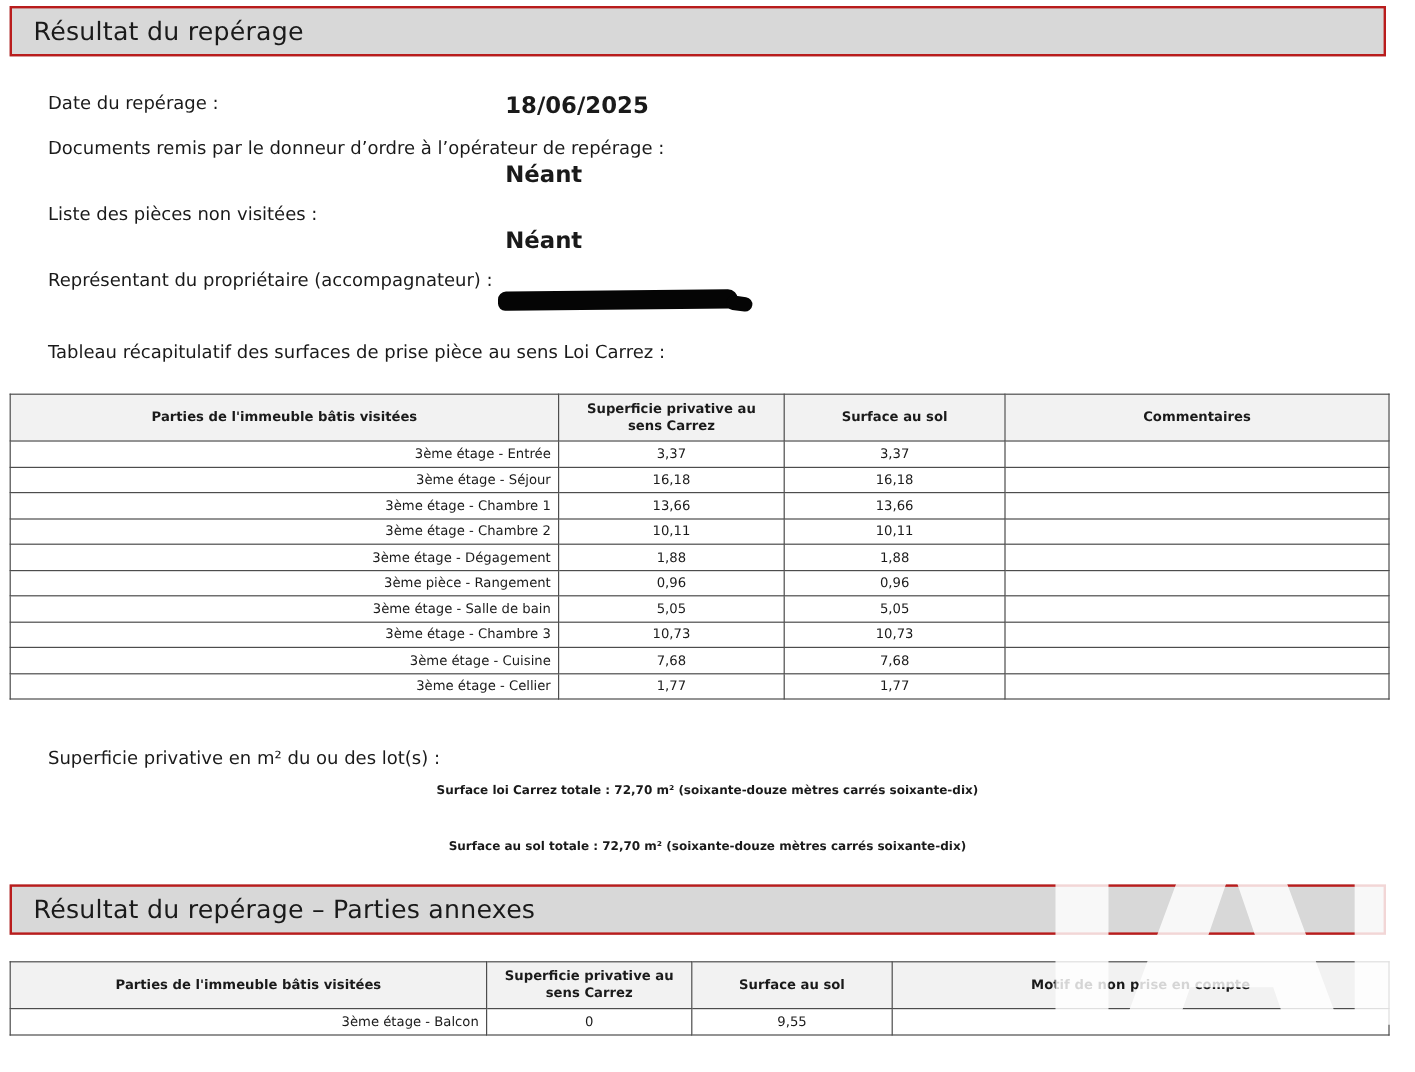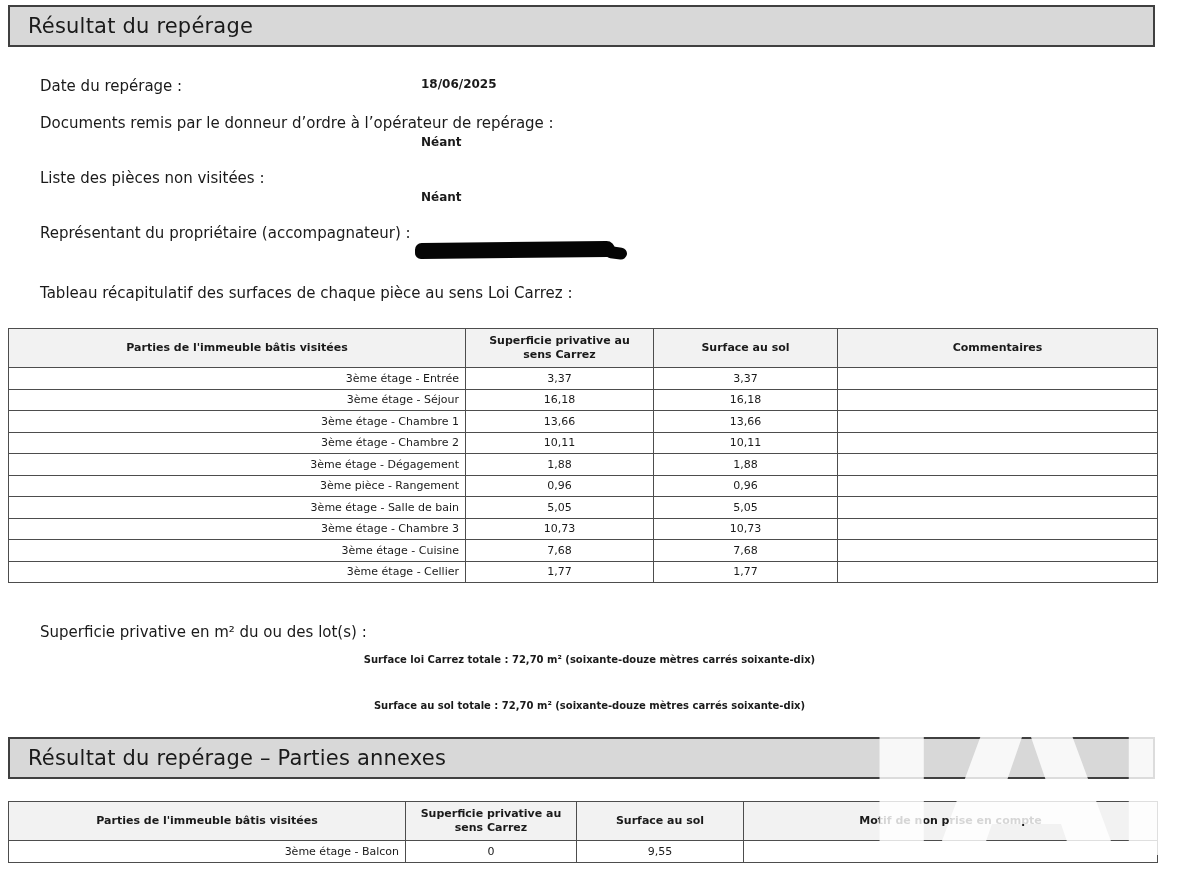--- a/index.html
+++ b/index.html
@@ -14,33 +14,33 @@
   .page { position: absolute; inset: 0; }
 
   
   .section-bar {
     position: absolute;
     left: 8px;
     width: 1147px;
     height: 42px;
     box-sizing: border-box;
     background: #d8d8d8;
-    border: 2px solid #404040;
+    border: 2px solid #b91c1c;
     display: flex;
     align-items: center;
     padding-left: 18px;
     font-size: 21px;
     letter-spacing: 0.2px;
   }
   #bar1 { top: 5px; }
   #bar2 { top: 737px; }
 
   
   .info-label { position: absolute; left: 40px; font-size: 15px; white-space: nowrap; }
-  .info-value { position: absolute; left: 421px; font-size: 12px; font-weight: bold; white-space: nowrap; }
+  .info-value { position: absolute; left: 421px; font-size: 19px; font-weight: bold; white-space: nowrap; }
 
   #date-label   { top: 77px; }
   #date-value   { top: 77px; }
   #docs-label   { top: 114px; }
   #docs-value   { top: 135px; }
   #rooms-label  { top: 169px; }
   #rooms-value  { top: 190px; }
   #rep-label    { top: 224px; }
   #table-intro  { top: 284px; }
 
@@ -140,21 +140,21 @@
 
   <div class="info-label" id="docs-label">Documents remis par le donneur d’ordre à l’opérateur de repérage :</div>
   <div class="info-value" id="docs-value">Néant</div>
 
   <div class="info-label" id="rooms-label">Liste des pièces non visitées :</div>
   <div class="info-value" id="rooms-value">Néant</div>
 
   <div class="info-label" id="rep-label">Représentant du propriétaire (accompagnateur) :</div>
   <div class="redacted"></div>
 
-  <div class="info-label" id="table-intro">Tableau récapitulatif des surfaces de chaque pièce au sens Loi Carrez :</div>
+  <div class="info-label" id="table-intro">Tableau récapitulatif des surfaces de prise pièce au sens Loi Carrez :</div>
 
   <table class="surface" id="carrez-table">
     <colgroup>
       <col style="width:457px">
         <col style="width:188px">
         <col style="width:184px">
         <col style="width:320px">
     </colgroup>
     <thead>
       <tr>

